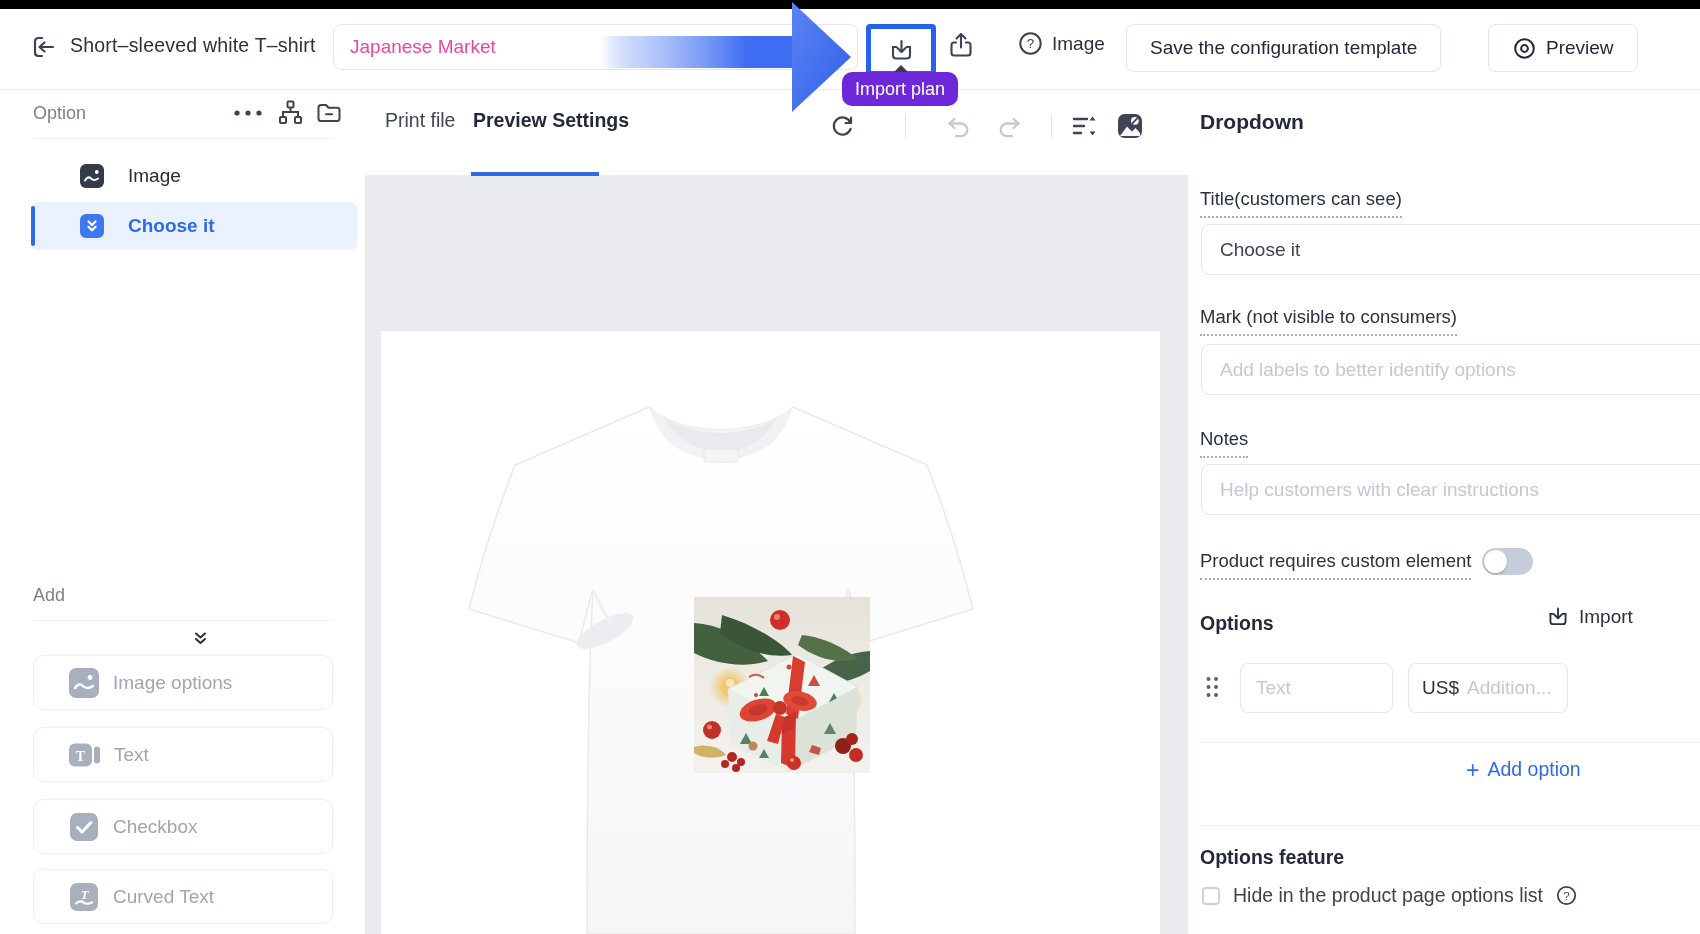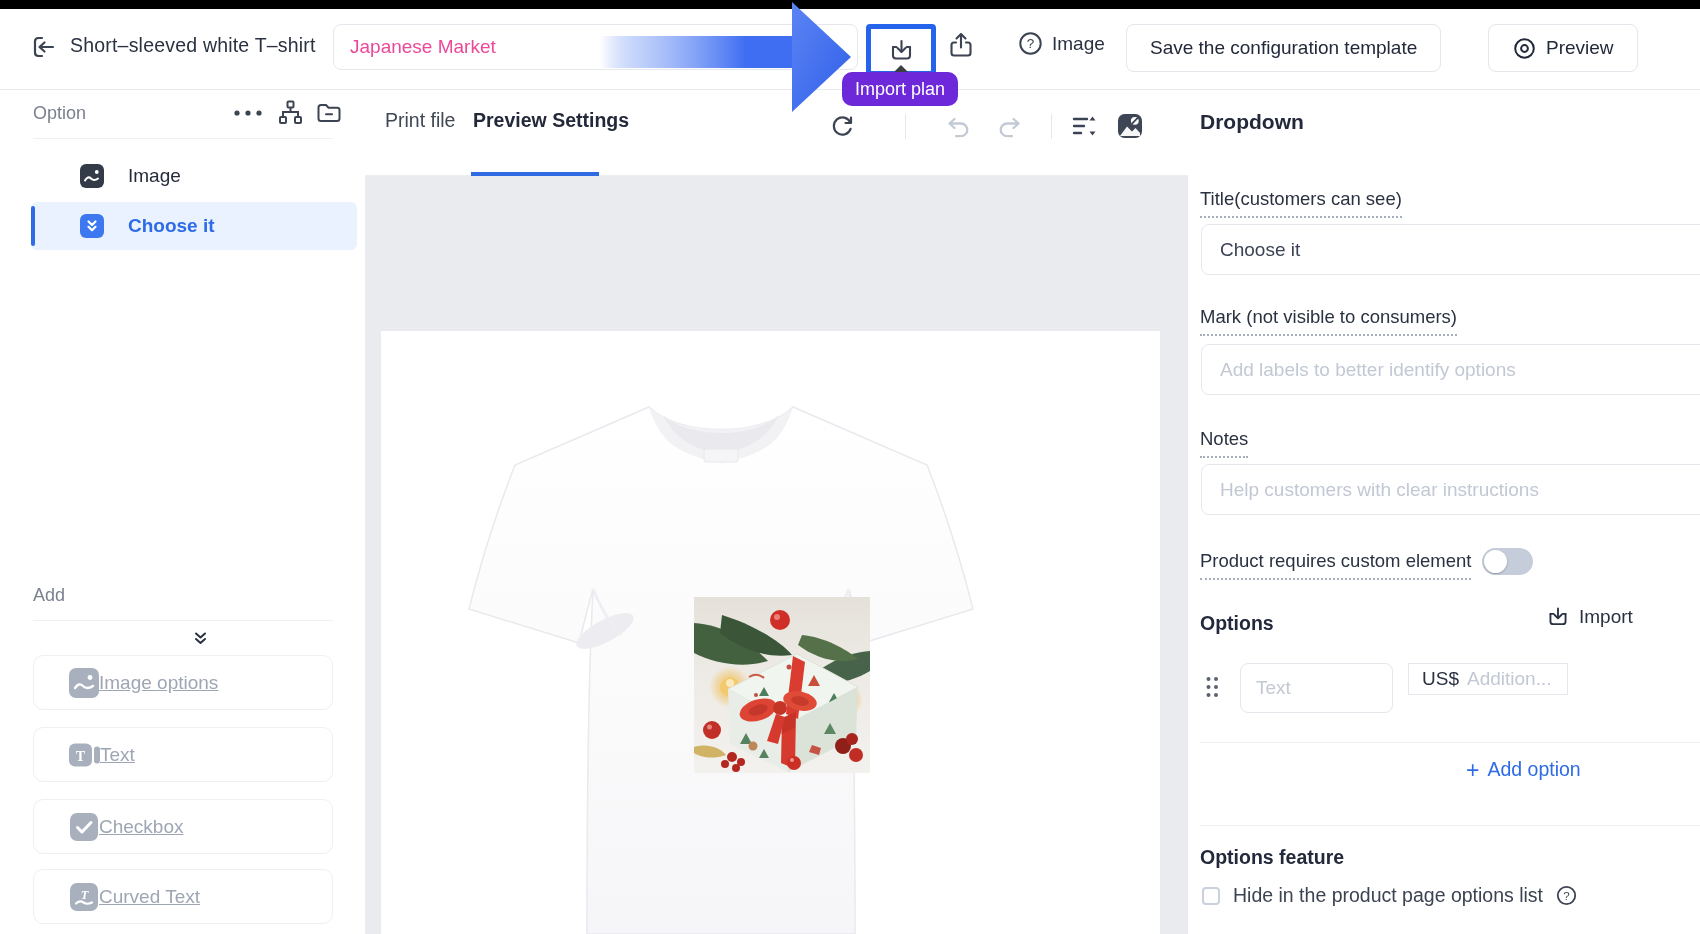--- a/index.html
+++ b/index.html
@@ -38,21 +38,21 @@
     display:flex; align-items:center; cursor:pointer; }
   .layer-icon { width:24px; height:24px; border-radius:6px; margin-left:49px; display:flex; align-items:center; justify-content:center; }
   .layer-label { margin-left:24px; font-size:19px; color:#262C3B; }
   .layer-item.selected { background:#E9F2FE; }
   .layer-item.selected .layer-label { color:#2E6BE6; font-weight:bold; }
   #sel-bar { left:31px; top:116px; width:4px; height:40px; background:#2E6BE6; border-radius:2px; }
   #add-label { left:33px; top:495px; font-size:18px; color:#7A818E; }
   .add-btn { position:absolute; left:33px; width:300px; height:55px; border:1.5px solid #EDEFF3; border-radius:10px;
     background:#fff; display:flex; align-items:center; cursor:pointer; }
   .add-icon { margin-left:35px; }
-  .add-btn span.lbl { font-size:19px; color:#9FA6B3;text-decoration:underline; }
+  .add-btn span.lbl { margin-left:14px; font-size:19px; color:#9FA6B3; }
 
   
   #workspace { left:365px; top:90px; width:823px; height:844px; background:#fff; }
   #tabs-row { position:absolute; left:0; top:0; width:823px; height:86px; background:#fff; border-bottom:1px solid #ECEEF2; }
   .tab { position:absolute; top:19px; font-size:19.5px; cursor:pointer; white-space:nowrap; }
   #tab-print { left:20px; color:#3F4654; }
   #tab-preview { left:108px; color:#23293A; font-weight:600; }
   #tab-underline { position:absolute; left:106px; top:82px; width:128px; height:4px; background:#2F6AE3; }
   .tbtn { position:absolute; top:20px; width:32px; height:32px; display:flex; align-items:center; justify-content:center; cursor:pointer; }
   .tb-sep { position:absolute; top:24px; width:1px; height:25px; background:#E3E6EA; }
@@ -68,21 +68,21 @@
     padding:0 18px; font-size:19px; font-family:inherit; color:#3A4254; outline:none; background:#fff; }
   .fld-input::placeholder, #opt-text::placeholder { color:#C2C8D4; opacity:1; }
   #toggle { position:absolute; left:294px; top:458px; width:51px; height:27px; background:#C6CDDA; border-radius:14px; cursor:pointer; }
   #toggle .knob { position:absolute; left:2px; top:2px; width:23px; height:23px; background:#fff; border-radius:50%;
     box-shadow:0 1px 2px rgba(0,0,0,.25); }
   #options-label { left:12px; top:522px; font-size:19.5px; font-weight:bold; color:#23293A; }
   #import-opt { left:358px; top:515px; display:flex; align-items:center; gap:9px; cursor:pointer;justify-content:flex-end; }
   #import-opt span { font-size:19px; color:#2A3141; white-space:nowrap; }
   #opt-text { position:absolute; left:52px; top:573px; width:153px; height:50px; border:1px solid #E4E7EC; border-radius:8px;
     padding:0 15px; font-size:19px; font-family:inherit; color:#3A4254; outline:none; }
-  #opt-price { position:absolute; left:220px; top:573px; width:160px; height:32px; border:1px solid #E4E7EC; border-radius:0;
+  #opt-price { position:absolute; left:220px; top:573px; width:160px; height:50px; border:1px solid #E4E7EC; border-radius:8px;
     display:flex; align-items:center; padding:0 13px; overflow:hidden; cursor:text; }
   #opt-price .cur { font-size:19px; color:#2A3141; }
   #opt-price .ph { font-size:19px; color:#C2C8D4; margin-left:8px; white-space:nowrap; }
   .pn-divider { position:absolute; left:12px; width:500px; height:1px; background:#EEF0F3; }
   #add-option { left:278px; top:668px; display:flex; align-items:center; gap:8px; color:#2E6BE6; font-size:19.5px; cursor:pointer; }
   #feature-heading { left:12px; top:756px; font-size:19.5px; font-weight:bold; color:#23293A; }
   #feature-row { left:14px; top:794px; display:flex; align-items:center; gap:13px; }
   #feature-check { width:18px; height:18px; border:2px solid #CBD1DB; border-radius:4px; background:#fff; cursor:pointer; flex:none; }
   #feature-label { font-size:19.5px; color:#3C4352; white-space:nowrap; }
 </style>

